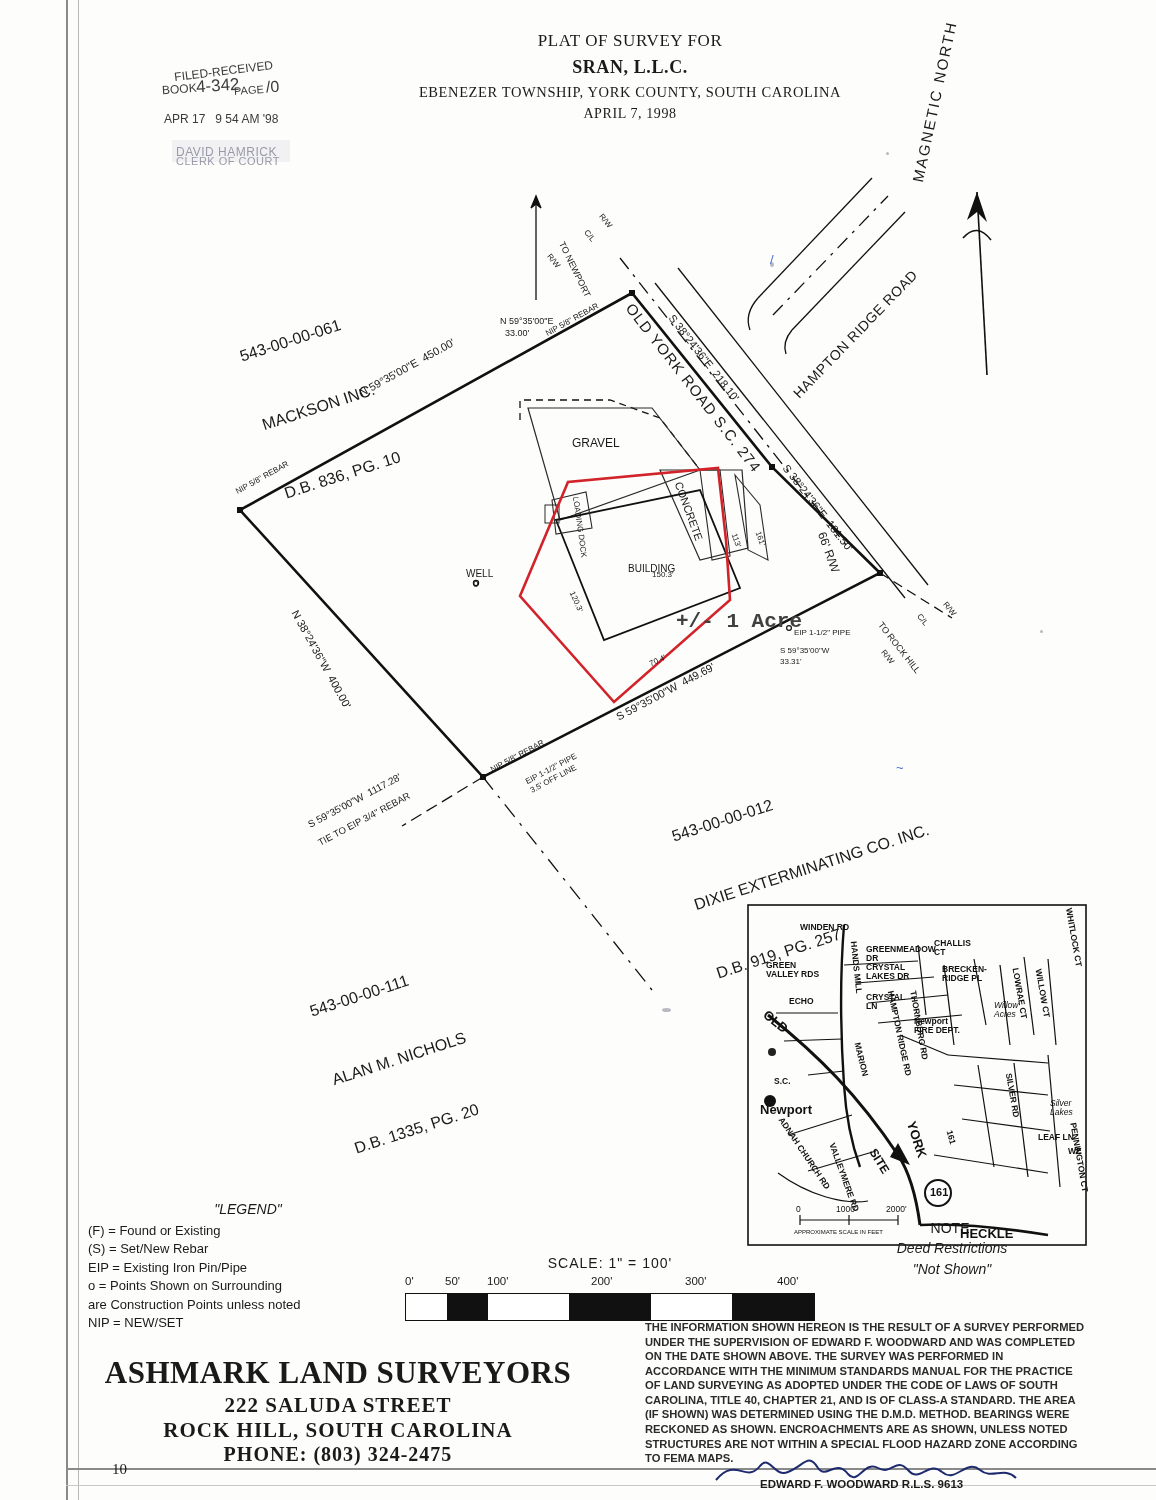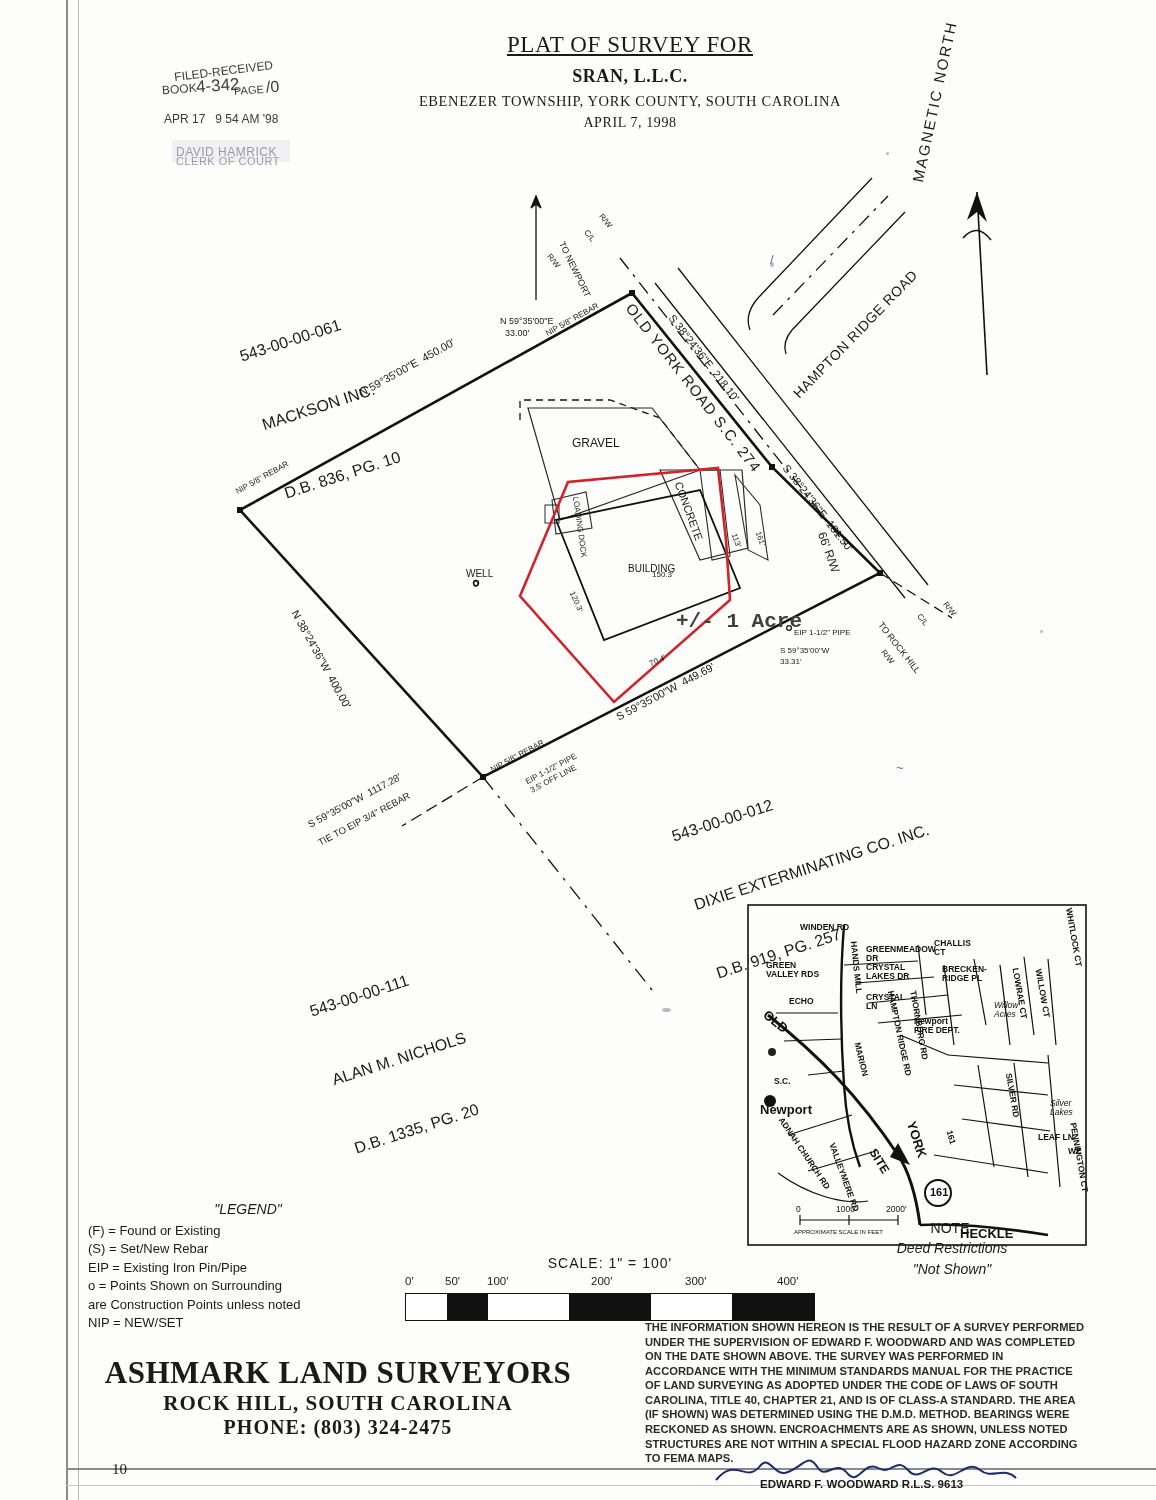--- a/index.html
+++ b/index.html
@@ -14,21 +14,21 @@
   .scan-left-2 { position:absolute; left:78px; top:0; width:1px; height:1500px; background:#b9b9b9; }
   .scan-bottom { position:absolute; left:66px; bottom:30px; width:1090px; height:2px; background:#8a8a8a; }
   .scan-bottom2 { position:absolute; left:66px; bottom:14px; width:1090px; height:1px; background:#c8c8c8; }
 
   .t { position:absolute; white-space:pre; font-family:"Liberation Sans", sans-serif; }
   .serif { font-family:"Liberation Serif", serif; }
 
   
   #title-block { position:absolute; left:330px; top:28px; width:600px; text-align:center; }
   #title-block div { line-height:1.52; letter-spacing:0.6px; }
-  .tl1 { font-size:23px;text-decoration:underline; }
+  .tl1 { font-size:17px; }
   .tl2 { font-size:18px; font-weight:bold; letter-spacing:2px; }
   .tl3 { font-size:14.5px; }
   .tl4 { font-size:14.5px; }
   .tl5 { font-size:14px; }
 
   
   #filed-stamp { position:absolute; left:160px; top:60px; width:150px; height:105px; }
   #filed-stamp .s { position:absolute; color:#3b3b3b; }
   .stamp-faint { color:#9a9aa8; }
   .stamp-box { position:absolute; left:172px; top:140px; width:118px; height:22px; background:#e8e8ef; opacity:0.55; }
@@ -375,20 +375,21 @@
     <svg width="320" height="40" viewBox="0 0 320 40">
       <path d="M4 30 C24 6 34 34 48 16 C58 4 62 28 76 22 C92 16 96 2 106 18 C114 30 124 8 136 24
                C146 36 152 10 166 18 C180 26 184 6 196 20 C208 34 216 10 230 22 C244 34 254 8 268 20
                C280 30 292 16 304 28" fill="none" stroke="#1d2a6e" stroke-width="2"></path>
     </svg>
   </div>
   <div id="cert-name">EDWARD F. WOODWARD R.L.S. 9613</div>
 
   <div id="firm">
     <div class="f1">ASHMARK LAND SURVEYORS</div>
+    <div class="f2">222 SALUDA STREET</div>
     <div class="f3">ROCK HILL, SOUTH CAROLINA</div>
     <div class="f4">PHONE: (803) 324-2475</div>
   </div>
   <div id="page-num">10</div>
 
   <div class="specks" style="left:770px; top:262px; width:4px; height:5px;"></div>
   <div class="specks" style="left:886px; top:152px; width:3px; height:3px;"></div>
   <div class="specks" style="left:1040px; top:630px; width:3px; height:3px;"></div>
   <div class="specks" style="left:662px; top:1008px; width:9px; height:4px;"></div>
   <div class="specks" style="left:768px; top:1048px; width:8px; height:8px; background:#222;"></div>

